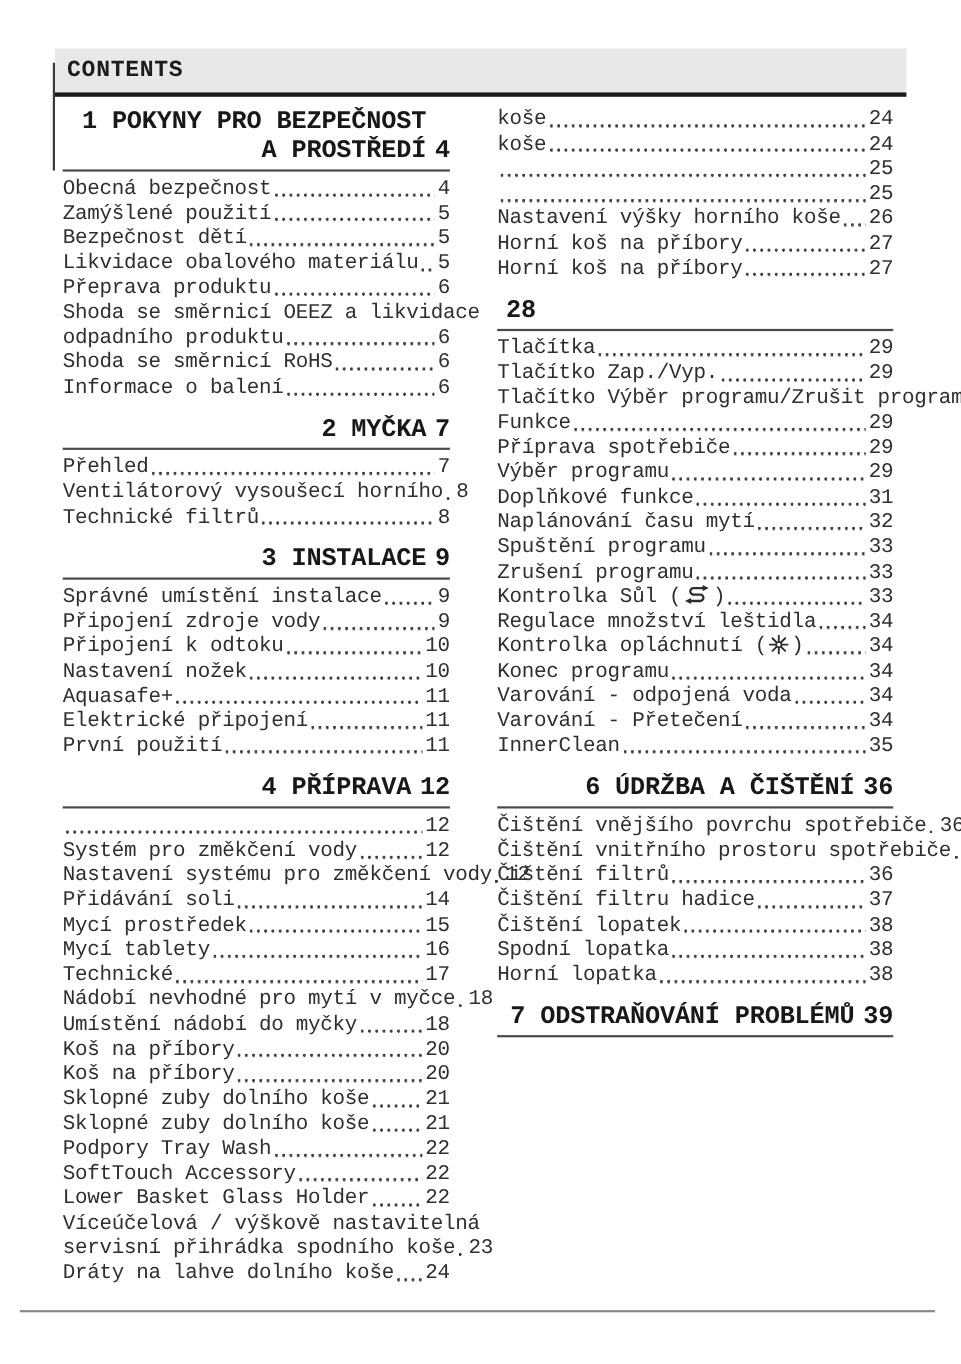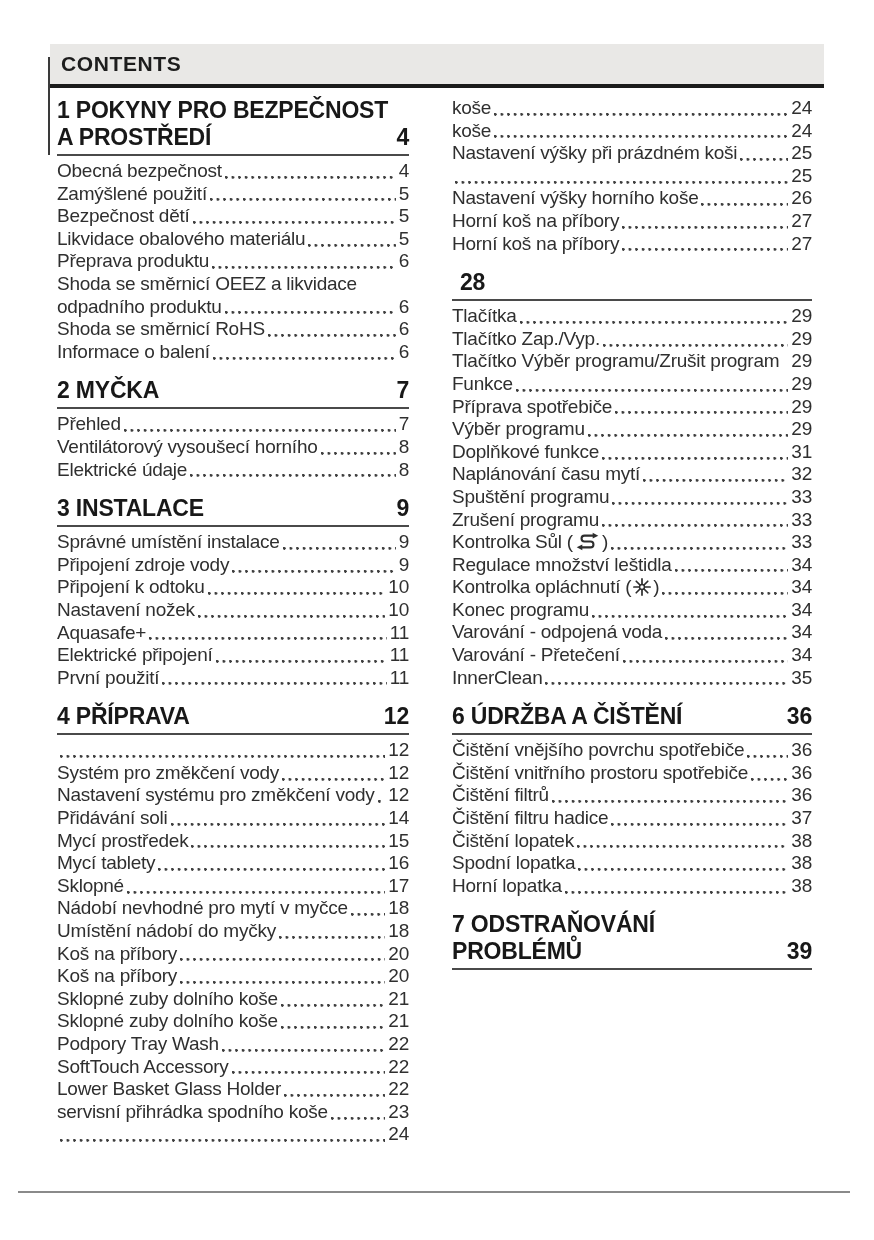--- a/index.html
+++ b/index.html
@@ -1,21 +1,22 @@
 <!DOCTYPE html>
 <html><head>
 <meta charset="utf-8">
 <style>
   html,body{margin:0;padding:0;background:#ffffff;}
   .page{
     position:relative;
     width:874px;height:1240px;
     background:#ffffff;
-    font-family:Liberation Sans, sans-serif;
+    font-family:Liberation Mono, monospace;
     overflow:hidden;
+    text-align:right;
   }
   .hdr-bar{
     position:absolute;left:50px;top:44px;width:774px;height:40px;
     background:#e9e8e6;display:flex;align-items:center;
     padding-left:11px;box-sizing:border-box;
   }
   .hdr-title{
     font-size:21px;font-weight:bold;letter-spacing:.6px;color:#1d1d1d;
   }
   .hdr-rule{
@@ -125,21 +126,21 @@
           <span class="lbl">Přehled</span>
           <span class="leader"></span>
           <span class="pg">7</span>
         </div>
         <div class="row">
           <span class="lbl">Ventilátorový vysoušecí horního</span>
           <span class="leader"></span>
           <span class="pg">8</span>
         </div>
         <div class="row">
-          <span class="lbl">Elektrické údaje</span>
+          <span class="lbl">Technické filtrů</span>
           <span class="leader"></span>
           <span class="pg">8</span>
         </div>
         <div class="sec">
           <span class="sec-label">3 INSTALACE</span>
           <span class="sec-page">9</span>
         </div>
         <div class="row">
           <span class="lbl">Správné umístění instalace</span>
           <span class="leader"></span>
@@ -202,21 +203,21 @@
           <span class="lbl">Mycí prostředek</span>
           <span class="leader"></span>
           <span class="pg">15</span>
         </div>
         <div class="row">
           <span class="lbl">Mycí tablety</span>
           <span class="leader"></span>
           <span class="pg">16</span>
         </div>
         <div class="row">
-          <span class="lbl">Sklopné</span>
+          <span class="lbl">Technické</span>
           <span class="leader"></span>
           <span class="pg">17</span>
         </div>
         <div class="row">
           <span class="lbl">Nádobí nevhodné pro mytí v myčce</span>
           <span class="leader"></span>
           <span class="pg">18</span>
         </div>
         <div class="row">
           <span class="lbl">Umístění nádobí do myčky</span>
@@ -251,43 +252,46 @@
         <div class="row">
           <span class="lbl">SoftTouch Accessory</span>
           <span class="leader"></span>
           <span class="pg">22</span>
         </div>
         <div class="row">
           <span class="lbl">Lower Basket Glass Holder</span>
           <span class="leader"></span>
           <span class="pg">22</span>
         </div>
+        <div class="row cont">
+          <span class="lbl">Víceúčelová / výškově nastavitelná</span>
+        </div>
         <div class="row">
           <span class="lbl">servisní přihrádka spodního koše</span>
           <span class="leader"></span>
           <span class="pg">23</span>
         </div>
         <div class="row">
+          <span class="lbl">Dráty na lahve dolního koše</span>
           <span class="leader"></span>
           <span class="pg">24</span>
         </div>
       </section>
     <section class="col col-right">
         <div class="row">
           <span class="lbl">koše</span>
           <span class="leader"></span>
           <span class="pg">24</span>
         </div>
         <div class="row">
           <span class="lbl">koše</span>
           <span class="leader"></span>
           <span class="pg">24</span>
         </div>
         <div class="row">
-          <span class="lbl">Nastavení výšky při prázdném koši</span>
           <span class="leader"></span>
           <span class="pg">25</span>
         </div>
         <div class="row">
           <span class="leader"></span>
           <span class="pg">25</span>
         </div>
         <div class="row">
           <span class="lbl">Nastavení výšky horního koše</span>
           <span class="leader"></span>

